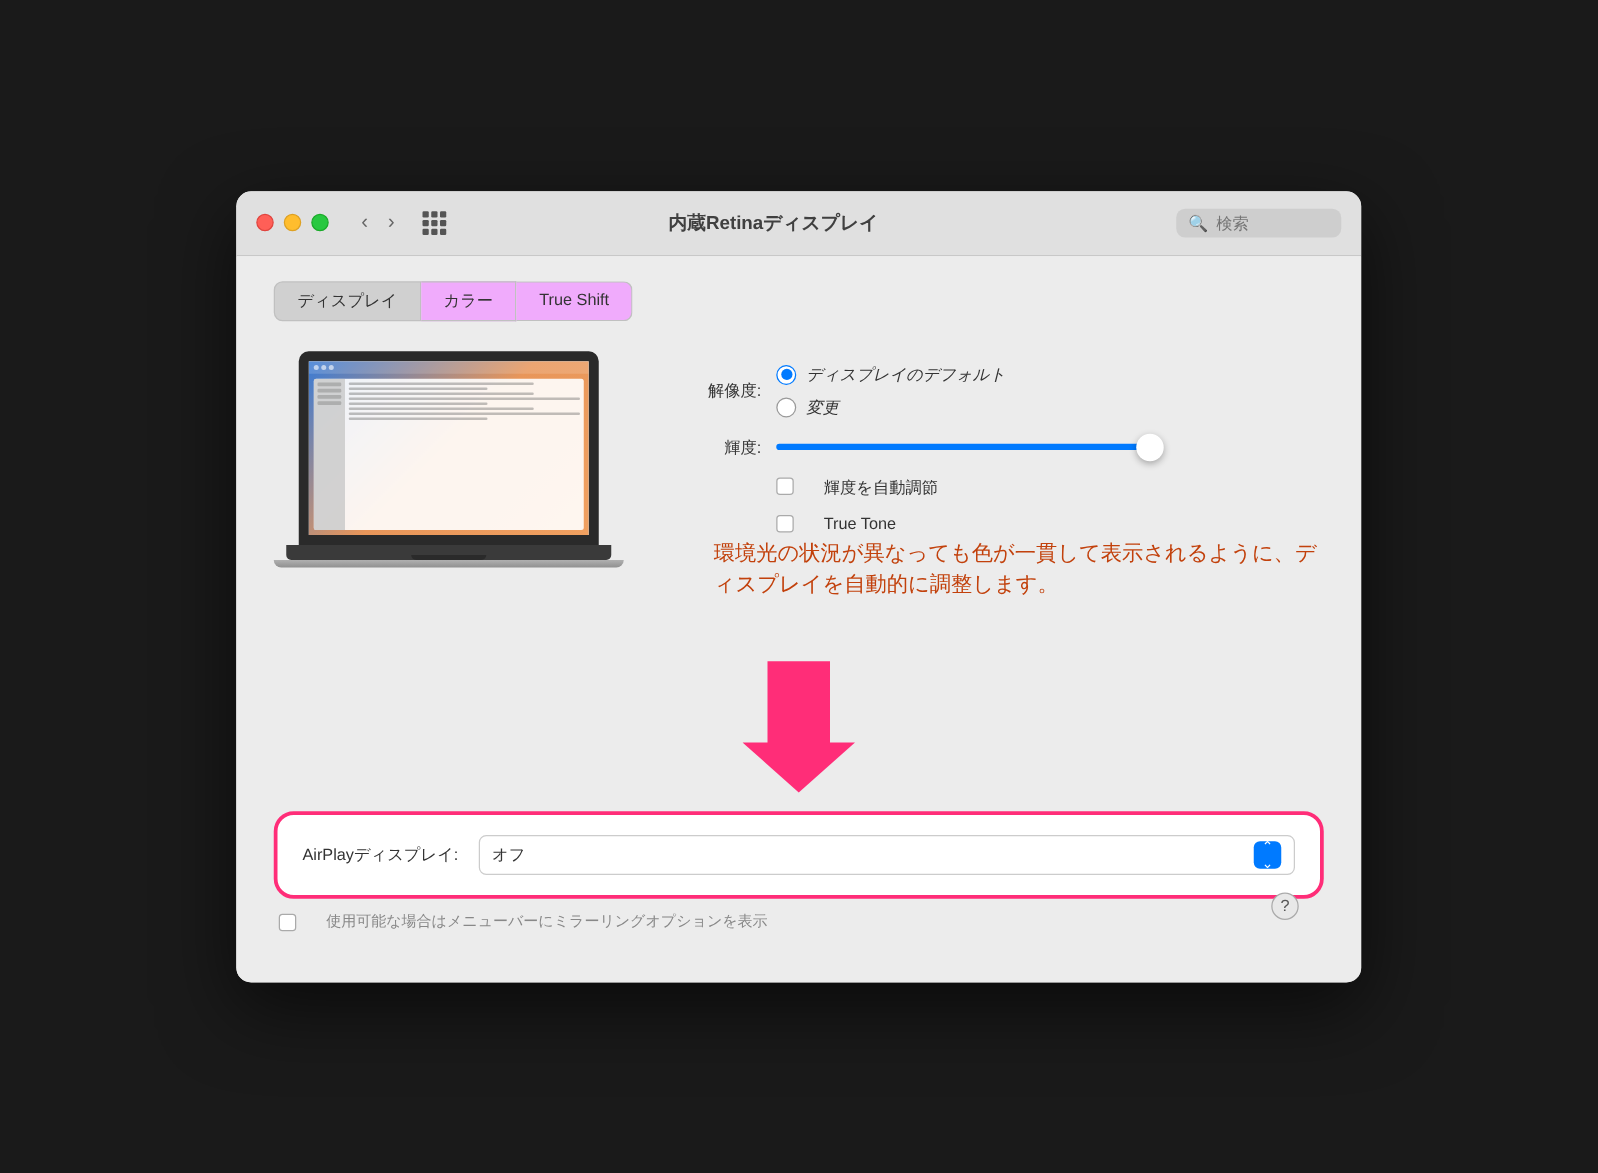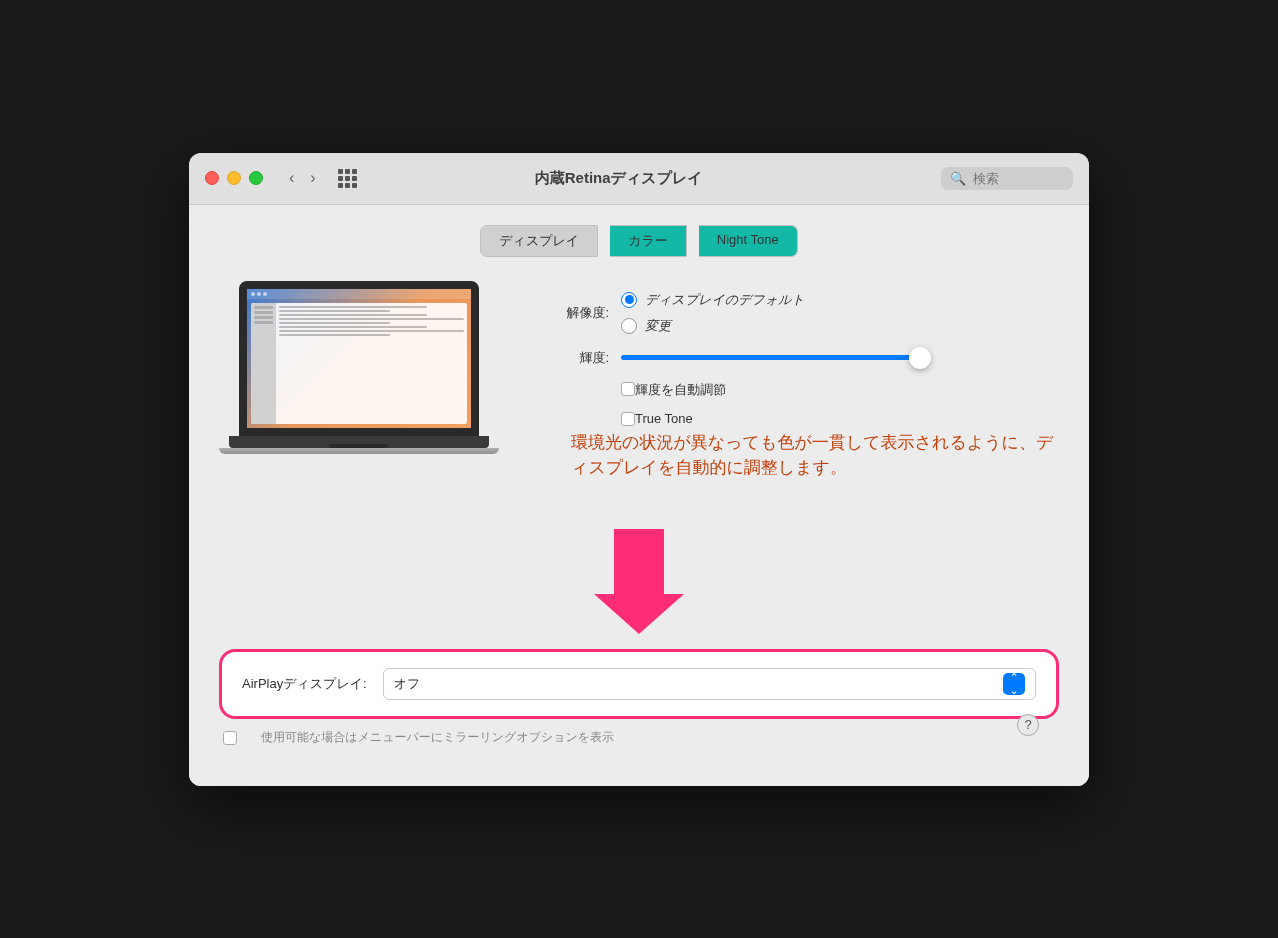--- a/index.html
+++ b/index.html
@@ -114,30 +114,30 @@
 
     
     .content {
       padding: 20px 30px 30px;
       background: #ececec;
     }
 
     
     .tab-bar {
       display: flex;
-      justify-content: center;
-      gap: 12px;
+      justify-content: flex-start;
+      gap: 0;
       margin-bottom: 24px;
     }
 
     .tab {
       padding: 6px 18px;
       font-size: 13px;
       color: #333;
-      background: #14b8a6;
+      background: #f0abfc;
       border: 1px solid #c0c0c0;
       cursor: pointer;
       transition: background 0.15s;
     }
 
     .tab:first-child {
       border-radius: 7px 0 0 7px;
     }
 
     .tab:last-child {
@@ -360,21 +360,21 @@
       background: white;
       box-shadow: 0 2px 6px rgba(0,0,0,0.3);
       cursor: pointer;
     }
 
     
     .checkbox-row {
       display: flex;
       align-items: flex-start;
       margin-bottom: 12px;
-      gap: 0;
+      gap: 24px;
       margin-left: 72px;
     }
 
     .checkbox {
       width: 14px;
       height: 14px;
       border: 1.5px solid #aaa;
       border-radius: 3px;
       background: white;
       flex-shrink: 0;
@@ -518,21 +518,21 @@
       <span class="search-icon">🔍</span>
       <input class="search-input" type="text" placeholder="検索" style="">
     </div>
   </div>
 
   <div class="content">
 
     <div class="tab-bar">
       <div class="tab active">ディスプレイ</div>
       <div class="tab">カラー</div>
-      <div class="tab">Night Tone</div>
+      <div class="tab">True Shift</div>
     </div>
 
     <div class="main-section">
 
       <div class="laptop-container">
         <div class="laptop">
           <div class="laptop-screen">
             <div class="laptop-screen-content">
               <div class="screen-menubar">
                 <div class="screen-menubar-dot"></div>

